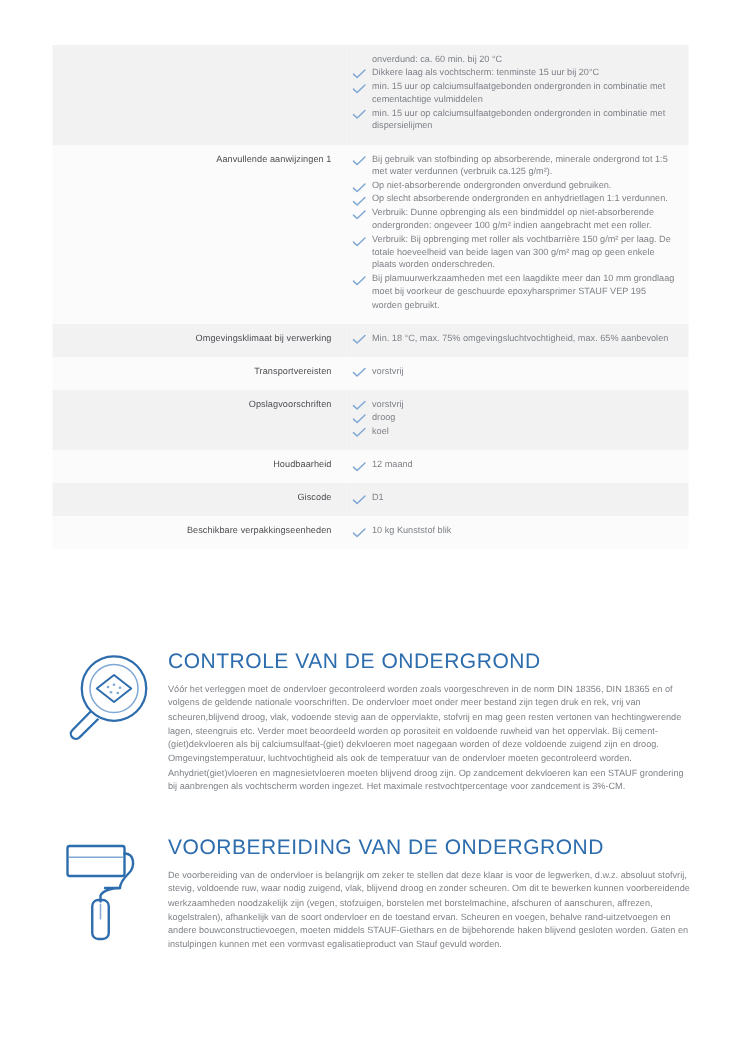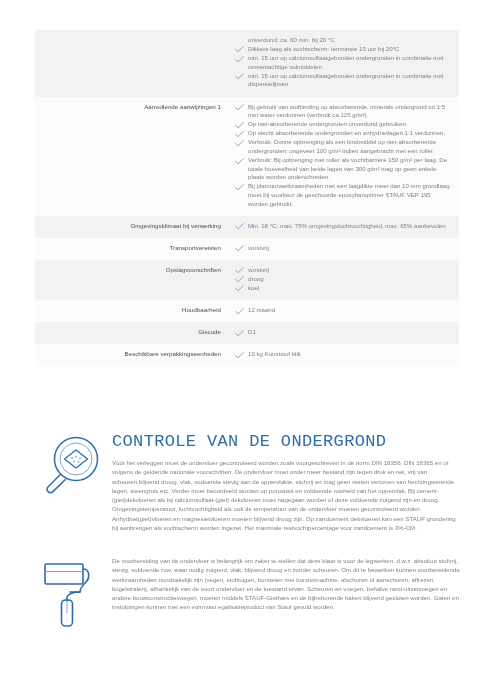--- a/index.html
+++ b/index.html
@@ -97,22 +97,22 @@
     width: 66px;
     height: 66px;
   }
   .sec-icon svg { display: block; }
 
   .sec-body {
     margin-left: 112px;
     width: 348px;
   }
   .sec-title {
-    font-family: Liberation Mono, monospace;
-    font-size: 17px;
+    font-family: Liberation Sans, sans-serif;
+    font-size: 14px;
     letter-spacing: 0.35px;
     color: #2d6dad;
     margin: 0 0 7px 0;
     font-weight: normal;
   }
   .sec-text {
     font-size: 6.1px;
     line-height: 9.3px;
     color: #7e8287;
     margin: 0;
@@ -303,17 +303,18 @@
       <svg width="66" height="72" viewBox="0 0 66 72">
         <rect x="9" y="6" width="38" height="20" rx="1.5" fill="none" stroke="#2d6dad" stroke-width="1.6"></rect>
         <line x1="9.8" y1="13.5" x2="46.2" y2="13.5" stroke="#7fa8d4" stroke-width="1"></line>
         <path d="M47 11 C54 11 54 20 50 24 C46 28 44 31 44 34 L34 34" fill="none" stroke="#2d6dad" stroke-width="1.6" stroke-linecap="round" stroke-linejoin="round"></path>
         <path d="M44 34 C40 34 33 35 31 39 L31 43" fill="none" stroke="#2d6dad" stroke-width="1.6" stroke-linecap="round" stroke-linejoin="round"></path>
         <rect x="25.5" y="42" width="11" height="26" rx="4" fill="none" stroke="#2d6dad" stroke-width="1.6"></rect>
         <line x1="31" y1="44.5" x2="31" y2="55" stroke="#7fa8d4" stroke-width="1"></line>
       </svg>
     </div>
     <div class="sec-body">
+      <h2 class="sec-title">VOORBEREIDING VAN DE ONDERGROND</h2>
       <p class="sec-text">De voorbereiding van de ondervloer is belangrijk om zeker te stellen dat deze klaar is voor de legwerken, d.w.z. absoluut stofvrij, stevig, voldoende ruw, waar nodig zuigend, vlak, blijvend droog en zonder scheuren. Om dit te bewerken kunnen voorbereidende werkzaamheden noodzakelijk zijn (vegen, stofzuigen, borstelen met borstelmachine, afschuren of aanschuren, affrezen, kogelstralen), afhankelijk van de soort ondervloer en de toestand ervan. Scheuren en voegen, behalve rand-uitzetvoegen en andere bouwconstructievoegen, moeten middels STAUF-Giethars en de bijbehorende haken blijvend gesloten worden. Gaten en instulpingen kunnen met een vormvast egalisatieproduct van Stauf gevuld worden.</p>
     </div>
   </div>
 
 </div>
 
 </body></html>

